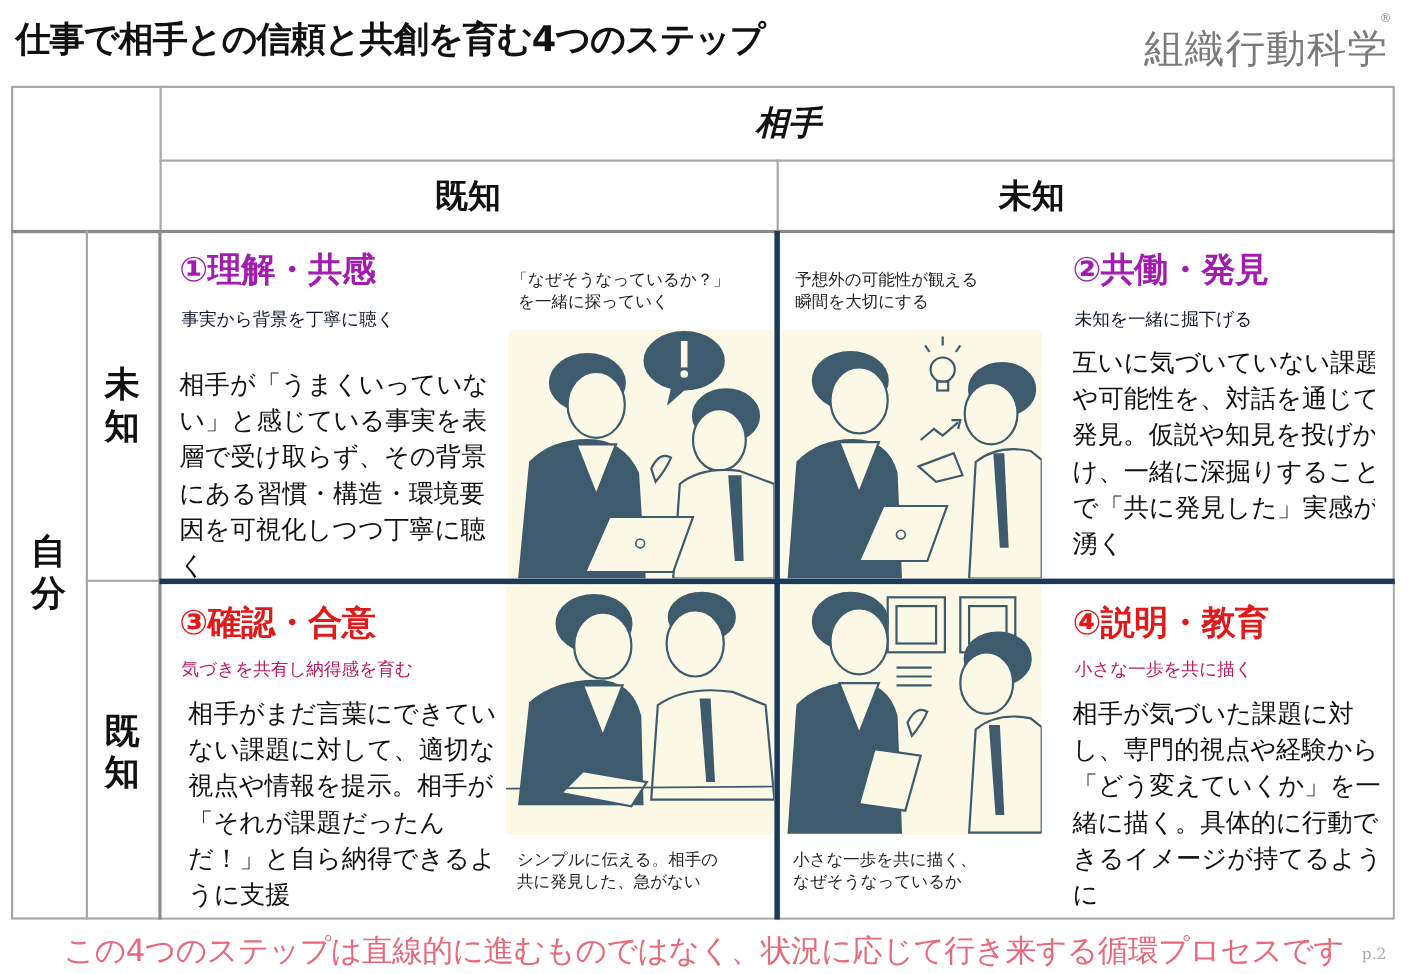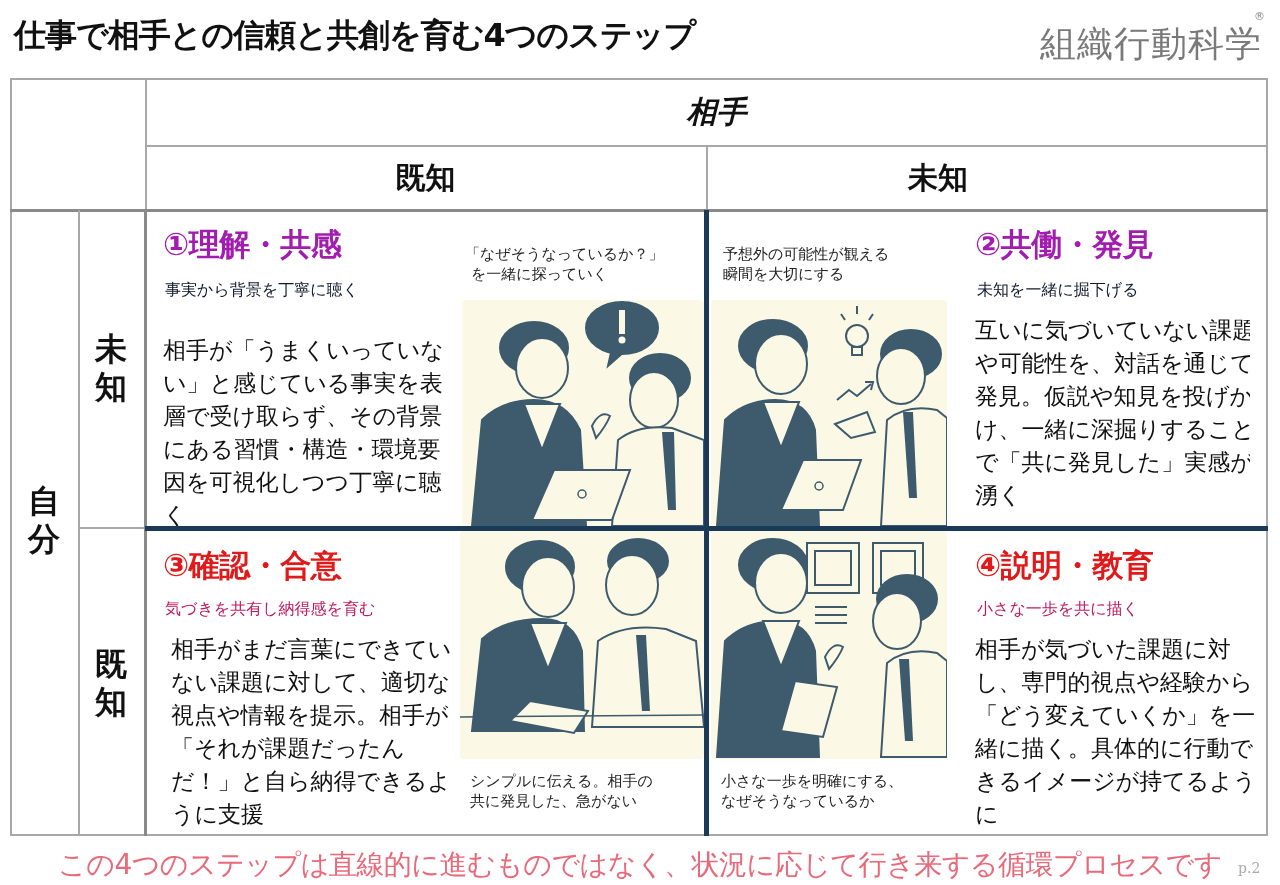--- a/index.html
+++ b/index.html
@@ -188,21 +188,21 @@
         <path d="M52 90 L70 136 L88 90 Z"></path>
         <ellipse cx="186" cy="90" rx="24" ry="28"></ellipse>
         <path d="M170 226 L176 132 Q196 116 226 122 L236 130 L236 226 Z"></path>
         <path d="M70 200 L84 150 L126 156 L112 206 Z"></path>
         <path d="M114 126 q8 -16 18 -10 q-4 10 -14 22 z"></path>
       </g>
       <path d="M188 128 L194 210 L202 210 L198 128 Z" fill="#3e5b6e"></path>
     </svg>
   </div>
   <div class="q-note" style="left:12px;top:240px;">
-    <div>小さな一歩を明確にする、</div>
+    <div>小さな一歩を共に描く、</div>
     <div>なぜそうなっているか</div>
   </div>
   <div class="q-title red" style="left:266px;top:14px;">④説明・教育</div>
   <div class="q-sub redsub" style="left:268px;top:68px;">小さな一歩を共に描く</div>
   <div class="q-body" style="left:266px;top:102px;">相手が気づいた課題に対し、専門的視点や経験から「どう変えていくか」を一緒に描く。具体的に行動できるイメージが持てるように</div>
 </div>
 
 <div class="divider-v"></div>
 <div class="divider-h"></div>
 

